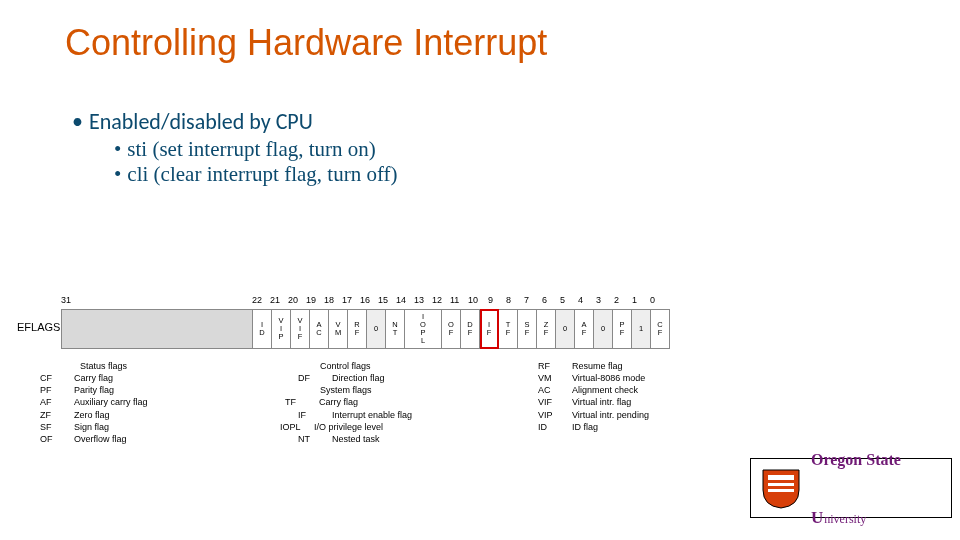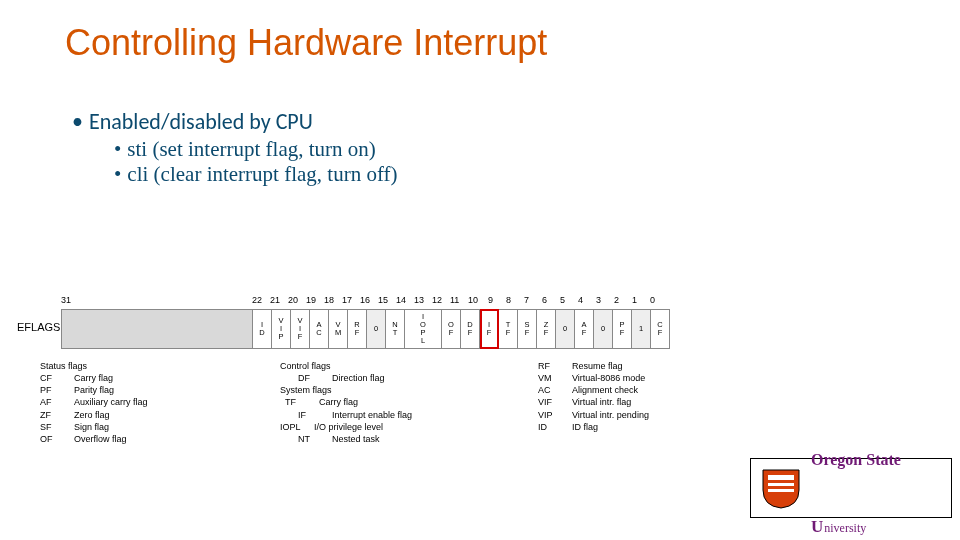--- a/index.html
+++ b/index.html
@@ -96,21 +96,21 @@
     left: 40px;
     top: 360px;
     font-size: 9px;
     font-family: Arial, sans-serif;
     line-height: 1.35;
     display: flex;
   }
   .legend .col1 { width: 240px; }
   .legend .col2 { width: 250px; }
   .legend .col3 { width: 200px; margin-left: 8px; }
-  .legend .hd { margin-bottom: 0; }
+  .legend .hd { margin-bottom: 0; margin-left: 40px; }
   .legend .row { display:flex; }
   .legend .abbr { width: 34px; }
 
   .logo {
     position: absolute;
     right: 8px;
     bottom: 22px;
     width: 200px;
     height: 58px;
     border: 1px solid #000;
@@ -124,21 +124,21 @@
     margin-left: 6px;
     display:flex;align-items:center;justify-content:center;
   }
   .logo-text {
     margin-left: 6px;
     font-family: Georgia, serif;
     color: #701a75;
     line-height: 1;
   }
   .logo-text .l1 { font-size: 16px; font-weight: bold; }
-  .logo-text .l2 { font-size: 12px; position:relative; top:10px;margin-top:40px;}
+  .logo-text .l2 { font-size: 12px; position:relative; top:1px;margin-top:40px;}
   .logo-text .l2 .u { font-size: 17px; font-weight: bold; margin-right:1px;}
 </style>
 </head>
 <body>
 
 <div class="title">Controlling Hardware Interrupt</div>
 
 <div class="bullets">
   <div class="main"><span class="dot">•</span><span>Enabled/disabled by CPU</span></div>
   <div class="sub"><span class="dot">•</span><span>sti (set interrupt flag, turn on)</span></div>

